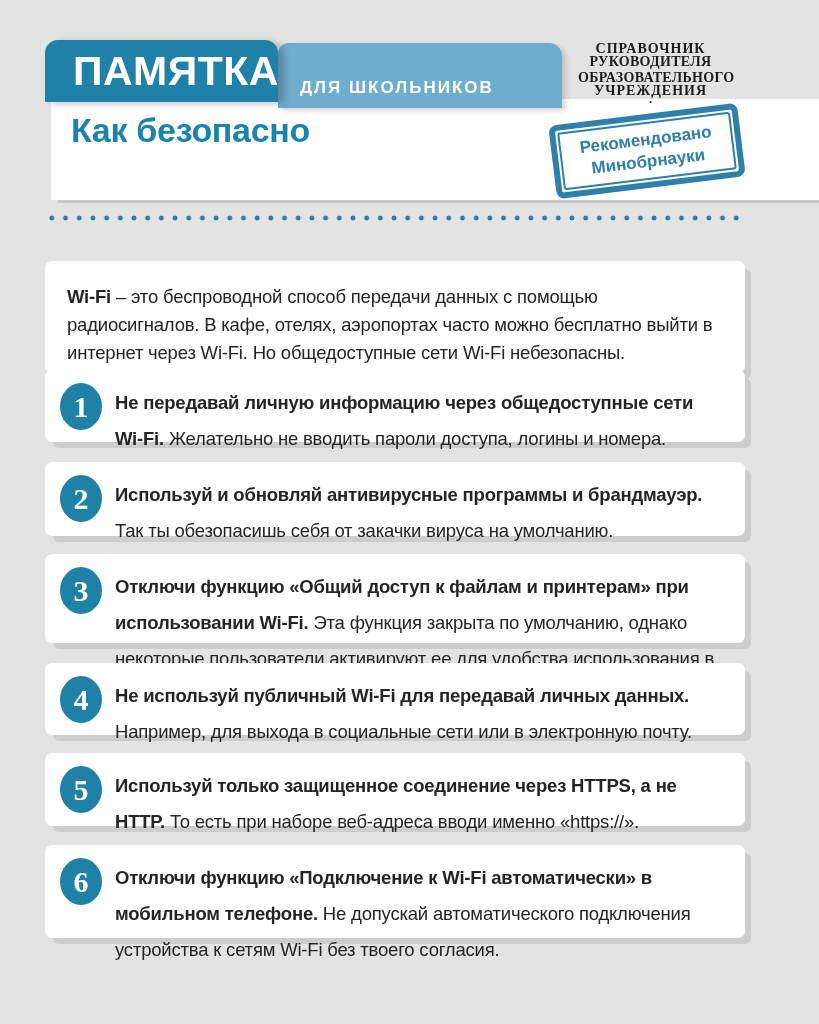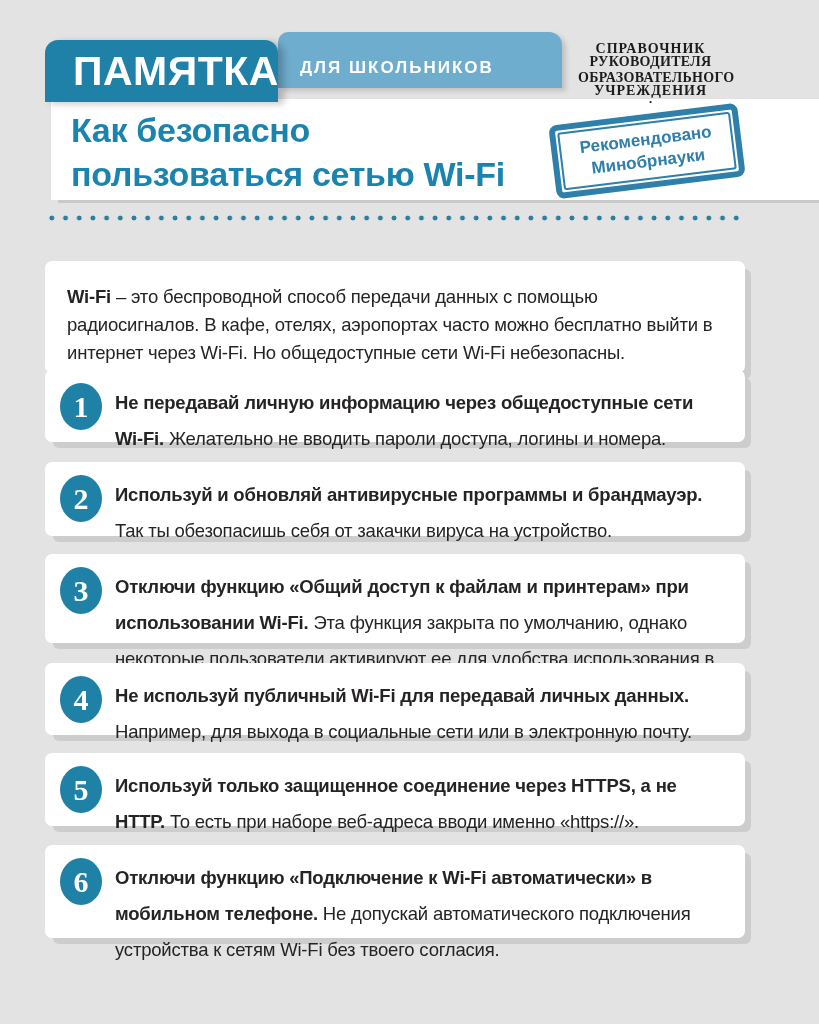--- a/index.html
+++ b/index.html
@@ -22,22 +22,22 @@
     border-radius: 13px 13px 0 0;
     z-index: 3;
     display: flex; align-items: center;
     padding-left: 28px;
     box-shadow: 6px 2px 7px rgba(0,0,0,0.22);
     color: #ffffff;
     font-size: 41px; font-weight: bold; letter-spacing: 0.5px;
   }
   .tab-light {
     position: absolute;
-    left: 278px; top: 32px;
-    width: 284px; height: 56px;
+    left: 278px; top: 43px;
+    width: 284px; height: 65px;
     background: #6fadce;
     border-radius: 10px 13px 0 0;
     z-index: 2;
     display: flex; align-items: flex-end;
     padding: 0 0 10px 22px;
     box-shadow: 4px 3px 5px rgba(0,0,0,0.15);
     color: #ffffff;
     font-size: 17px; font-weight: bold; letter-spacing: 2px;
   }
 
@@ -157,21 +157,20 @@
     <div class="small">СПРАВОЧНИК</div>
     <div class="big">РУКОВОДИТЕЛЯ</div>
     <div class="big">ОБРАЗОВАТЕЛЬНОГО</div>
     <div class="small">УЧРЕЖДЕНИЯ</div>
     <div class="dot">•</div>
   </div>
 
   <div class="title-block">
     <div class="main-title">
       <div>Как безопасно</div>
-      <div>пользоваться сетью Wi-Fi</div>
     </div>
   </div>
 
   <div class="stamp">
     <div class="stamp-inner">
       <div>Рекомендовано</div>
       <div>Минобрнауки</div>
     </div>
   </div>
 
@@ -186,21 +185,21 @@
   <div class="card tip-card tip-1">
     <div class="tip-number">1</div>
     <div class="tip-text">
       <span class="bold">Не передавай личную информацию через общедоступные сети Wi-Fi.</span><span> Желательно не вводить пароли доступа, логины и номера.</span>
     </div>
   </div>
 
   <div class="card tip-card tip-2">
     <div class="tip-number">2</div>
     <div class="tip-text">
-      <span class="bold">Используй и обновляй антивирусные программы и брандмауэр.</span><span> Так ты обезопасишь себя от закачки вируса на устройство.</span>
+      <span class="bold">Используй и обновляй антивирусные программы и брандмауэр.</span><span> Так ты обезопасишь себя от закачки вируса на умолчанию.</span>
     </div>
   </div>
 
   <div class="card tip-card tip-3">
     <div class="tip-number">3</div>
     <div class="tip-text">
       <span class="bold">Отключи функцию «Общий доступ к файлам и принтерам» при использовании Wi-Fi.</span><span> Эта функция закрыта по умолчанию, однако некоторые пользователи активируют ее для удобства использования в работе или учебе.</span>
     </div>
   </div>
 

